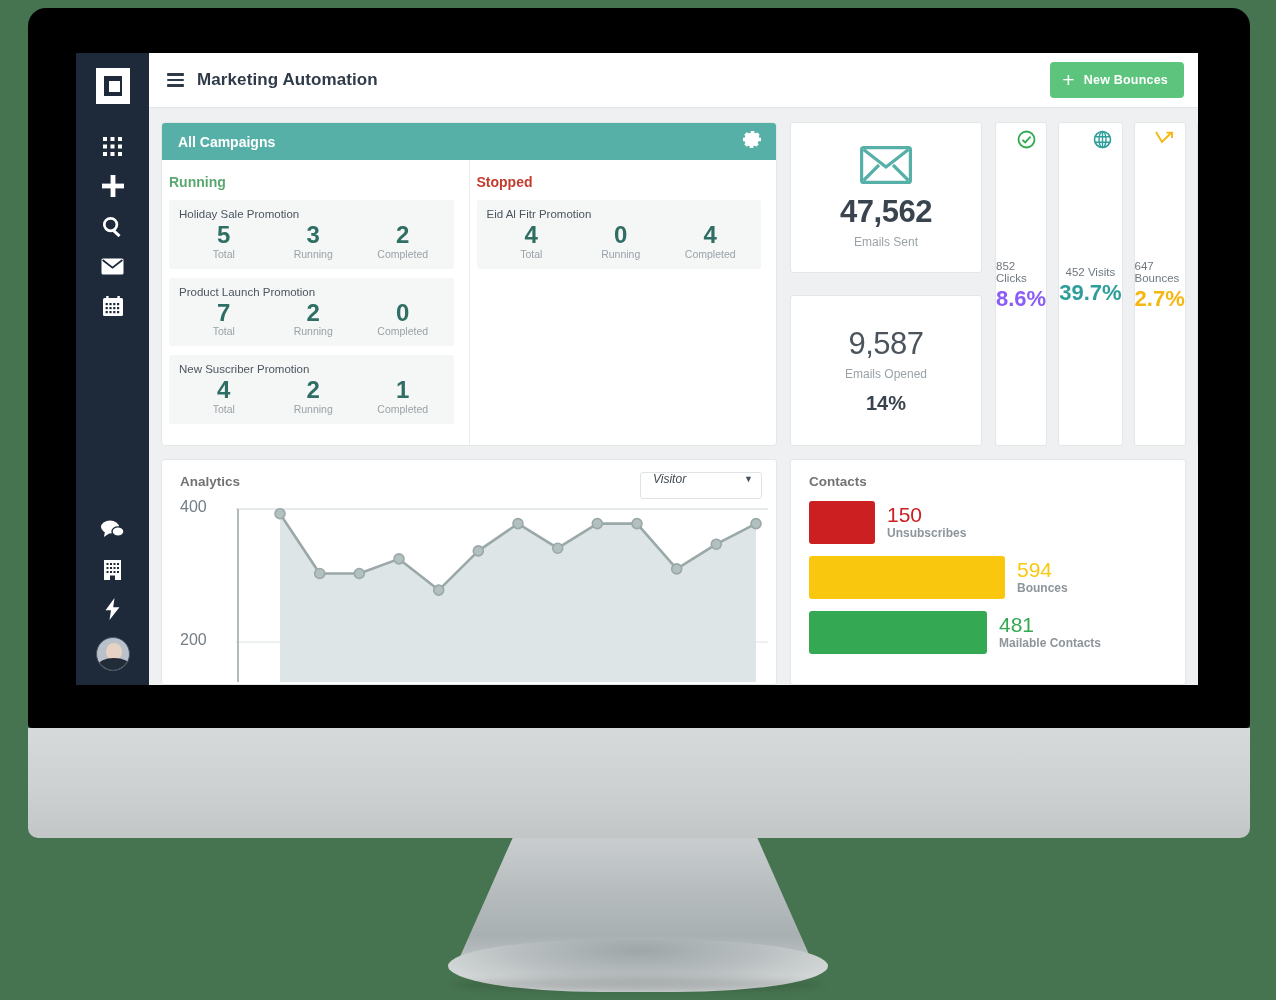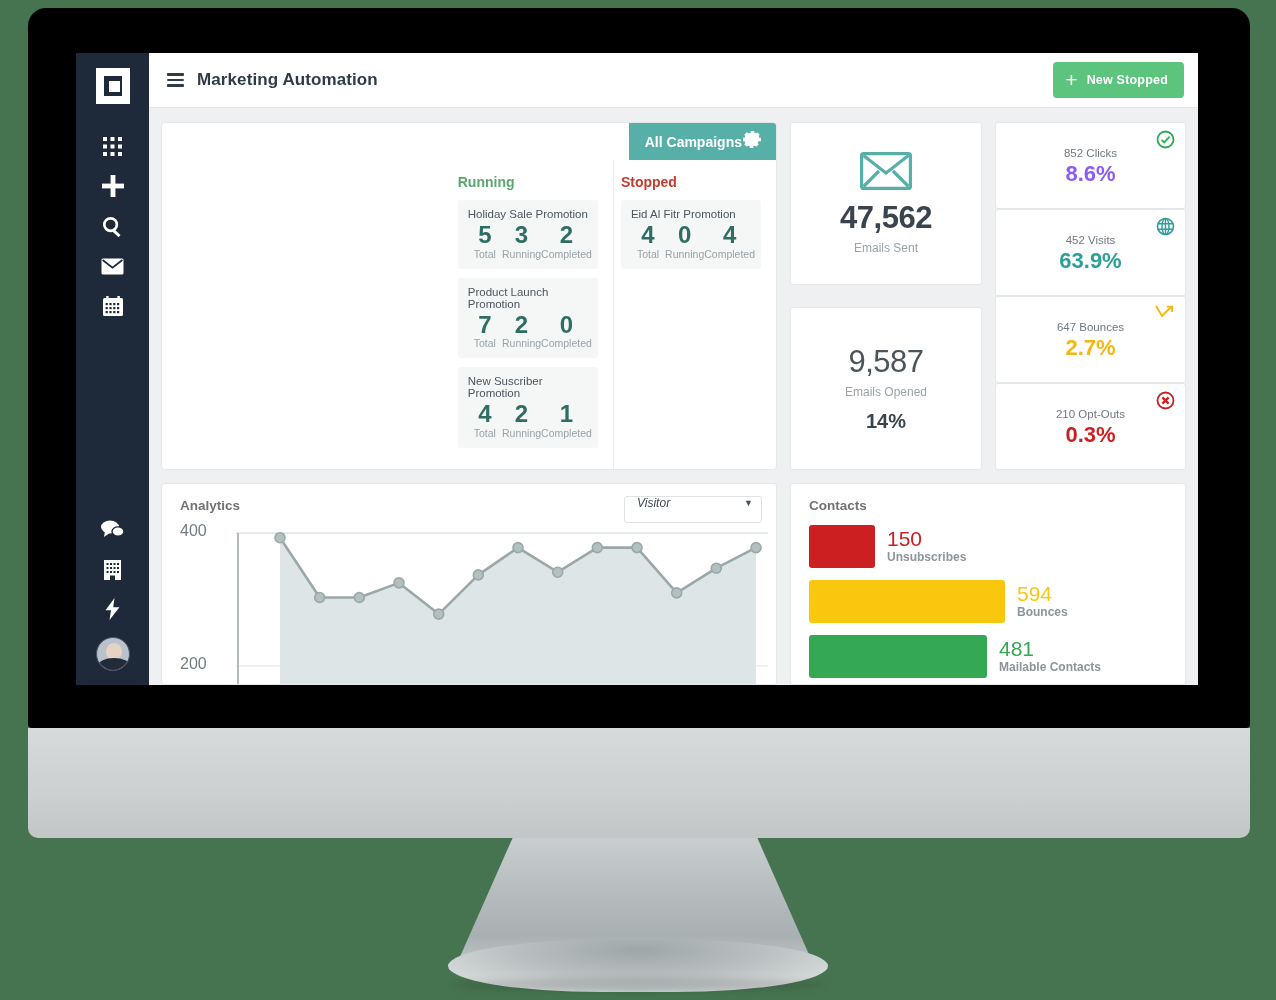--- a/index.html
+++ b/index.html
@@ -138,21 +138,20 @@
     display: flex; flex-direction: column;
     gap: 13px;
     overflow: hidden;
   }
   .row { display: flex; gap: 13px; }
 
   .card {
     background: #fff;
     border: 1px solid #e4e7e8;
     border-radius: 3px;
-    align-items: flex-end;
   }
 
   
   .campaigns { flex: 0 0 616px; display:flex; flex-direction:column; border-radius:4px; overflow:hidden; }
   .campaigns-head {
     background: #56b0a8;
     height: 37px;
     display: flex; align-items: center;
     padding: 0 13px 0 16px;
   }
@@ -179,32 +178,32 @@
   
   .bigstats { flex: 0 0 192px; display:flex; flex-direction:column; gap:22px; }
   .bigstat { flex:1; display:flex; flex-direction:column; align-items:center; justify-content:center; }
   .bigstat .env { margin-bottom: 6px; }
   .bigstat .big-num { font-size: 31px; font-weight: bold; color: #3a444e; letter-spacing:-.5px; }
   .bigstat .big-num.light { font-weight: normal; color:#4b545c; }
   .bigstat .big-lbl { font-size: 12px; color: #9aa3a8; margin-top: 5px; }
   .bigstat .big-pct { font-size: 20px; font-weight:bold; color:#3a444e; margin-top: 11px; }
 
   
-  .ministats { flex: 1; display:flex; flex-direction:column; }
+  .ministats { flex: 1; display:flex; gap:11px; }
   .ministat { flex:1; position: relative; display:flex; flex-direction:column; align-items:center; justify-content:center; padding-top:4px; }
   .ministat .ms-label { font-size: 11.5px; color: #6f7880; }
   .ministat .ms-pct { font-size: 22px; font-weight: bold; margin-top: 2px; }
   .ministat .ms-icon { position:absolute; right:10px; top:7px; }
 
   
   .analytics { flex: 0 0 616px; padding: 14px 14px 0 18px; position: relative; overflow:hidden; }
   .panel-title { font-size: 13.5px; font-weight: bold; color: #737373; }
   .select-box {
     position:absolute; right: 14px; top: 12px;
-    width: 138px; height: 27px;
+    width: 122px; height: 27px;
     border: 1px solid #dfe3e4; border-radius: 3px;
     background:#fff;
     display:flex; align-items:center; padding: 0 8px 12px 12px;
     font-size: 12px; font-style: italic; color: #3f4950;
     cursor: pointer;
   }
   .select-caret { margin-left:auto; font-size:9px; color:#46505a; }
   .chart-wrap { position: relative; margin-top: 18px; height: 178px; }
   .y-lbl { position:absolute; font-size: 16px; color: #737d84; }
 
@@ -335,21 +334,21 @@
 
       <div class="topbar">
         <div class="hamburger">
           <span></span>
             <span></span>
             <span></span>
         </div>
         <div class="app-title">Marketing Automation</div>
         <button class="new-campaign-btn">
           <span class="plus-glyph">+</span>
-          <span>New Stopped</span>
+          <span>New Bounces</span>
         </button>
       </div>
 
       <div class="content">
 
         <div class="row">
 
           <div class="card campaigns">
             <div class="campaigns-head">
               <div class="campaigns-head-title">All Campaigns</div>
@@ -479,21 +478,21 @@
 
             <div class="card ministat">
               <div class="ms-icon">
                 <svg width="19" height="19" viewBox="0 0 19 19">
                   <circle cx="9.5" cy="9.5" r="8" fill="none" stroke="#2d9e9a" stroke-width="1.6"></circle>
                   <ellipse cx="9.5" cy="9.5" rx="3.5" ry="8" fill="none" stroke="#2d9e9a" stroke-width="1.4"></ellipse>
                   <path d="M1.8 6.8 H17.2 M1.8 12.2 H17.2 M9.5 1.5 V17.5" stroke="#2d9e9a" stroke-width="1.4" fill="none"></path>
                 </svg>
               </div>
               <div class="ms-label">452    Visits</div>
-              <div class="ms-pct" style="color:#2d9e9a">63.9%</div>
+              <div class="ms-pct" style="color:#2d9e9a">39.7%</div>
             </div>
 
             <div class="card ministat">
               <div class="ms-icon">
                 <svg width="21" height="17" viewBox="0 0 21 17">
                   <path d="M2 2 L8 12 L17 3" fill="none" stroke="#f5b711" stroke-width="1.9"></path>
                   <path d="M12.5 2.6 H18 V8" fill="none" stroke="#f5b711" stroke-width="1.9"></path>
                 </svg>
               </div>
               <div class="ms-label">647 Bounces</div>

